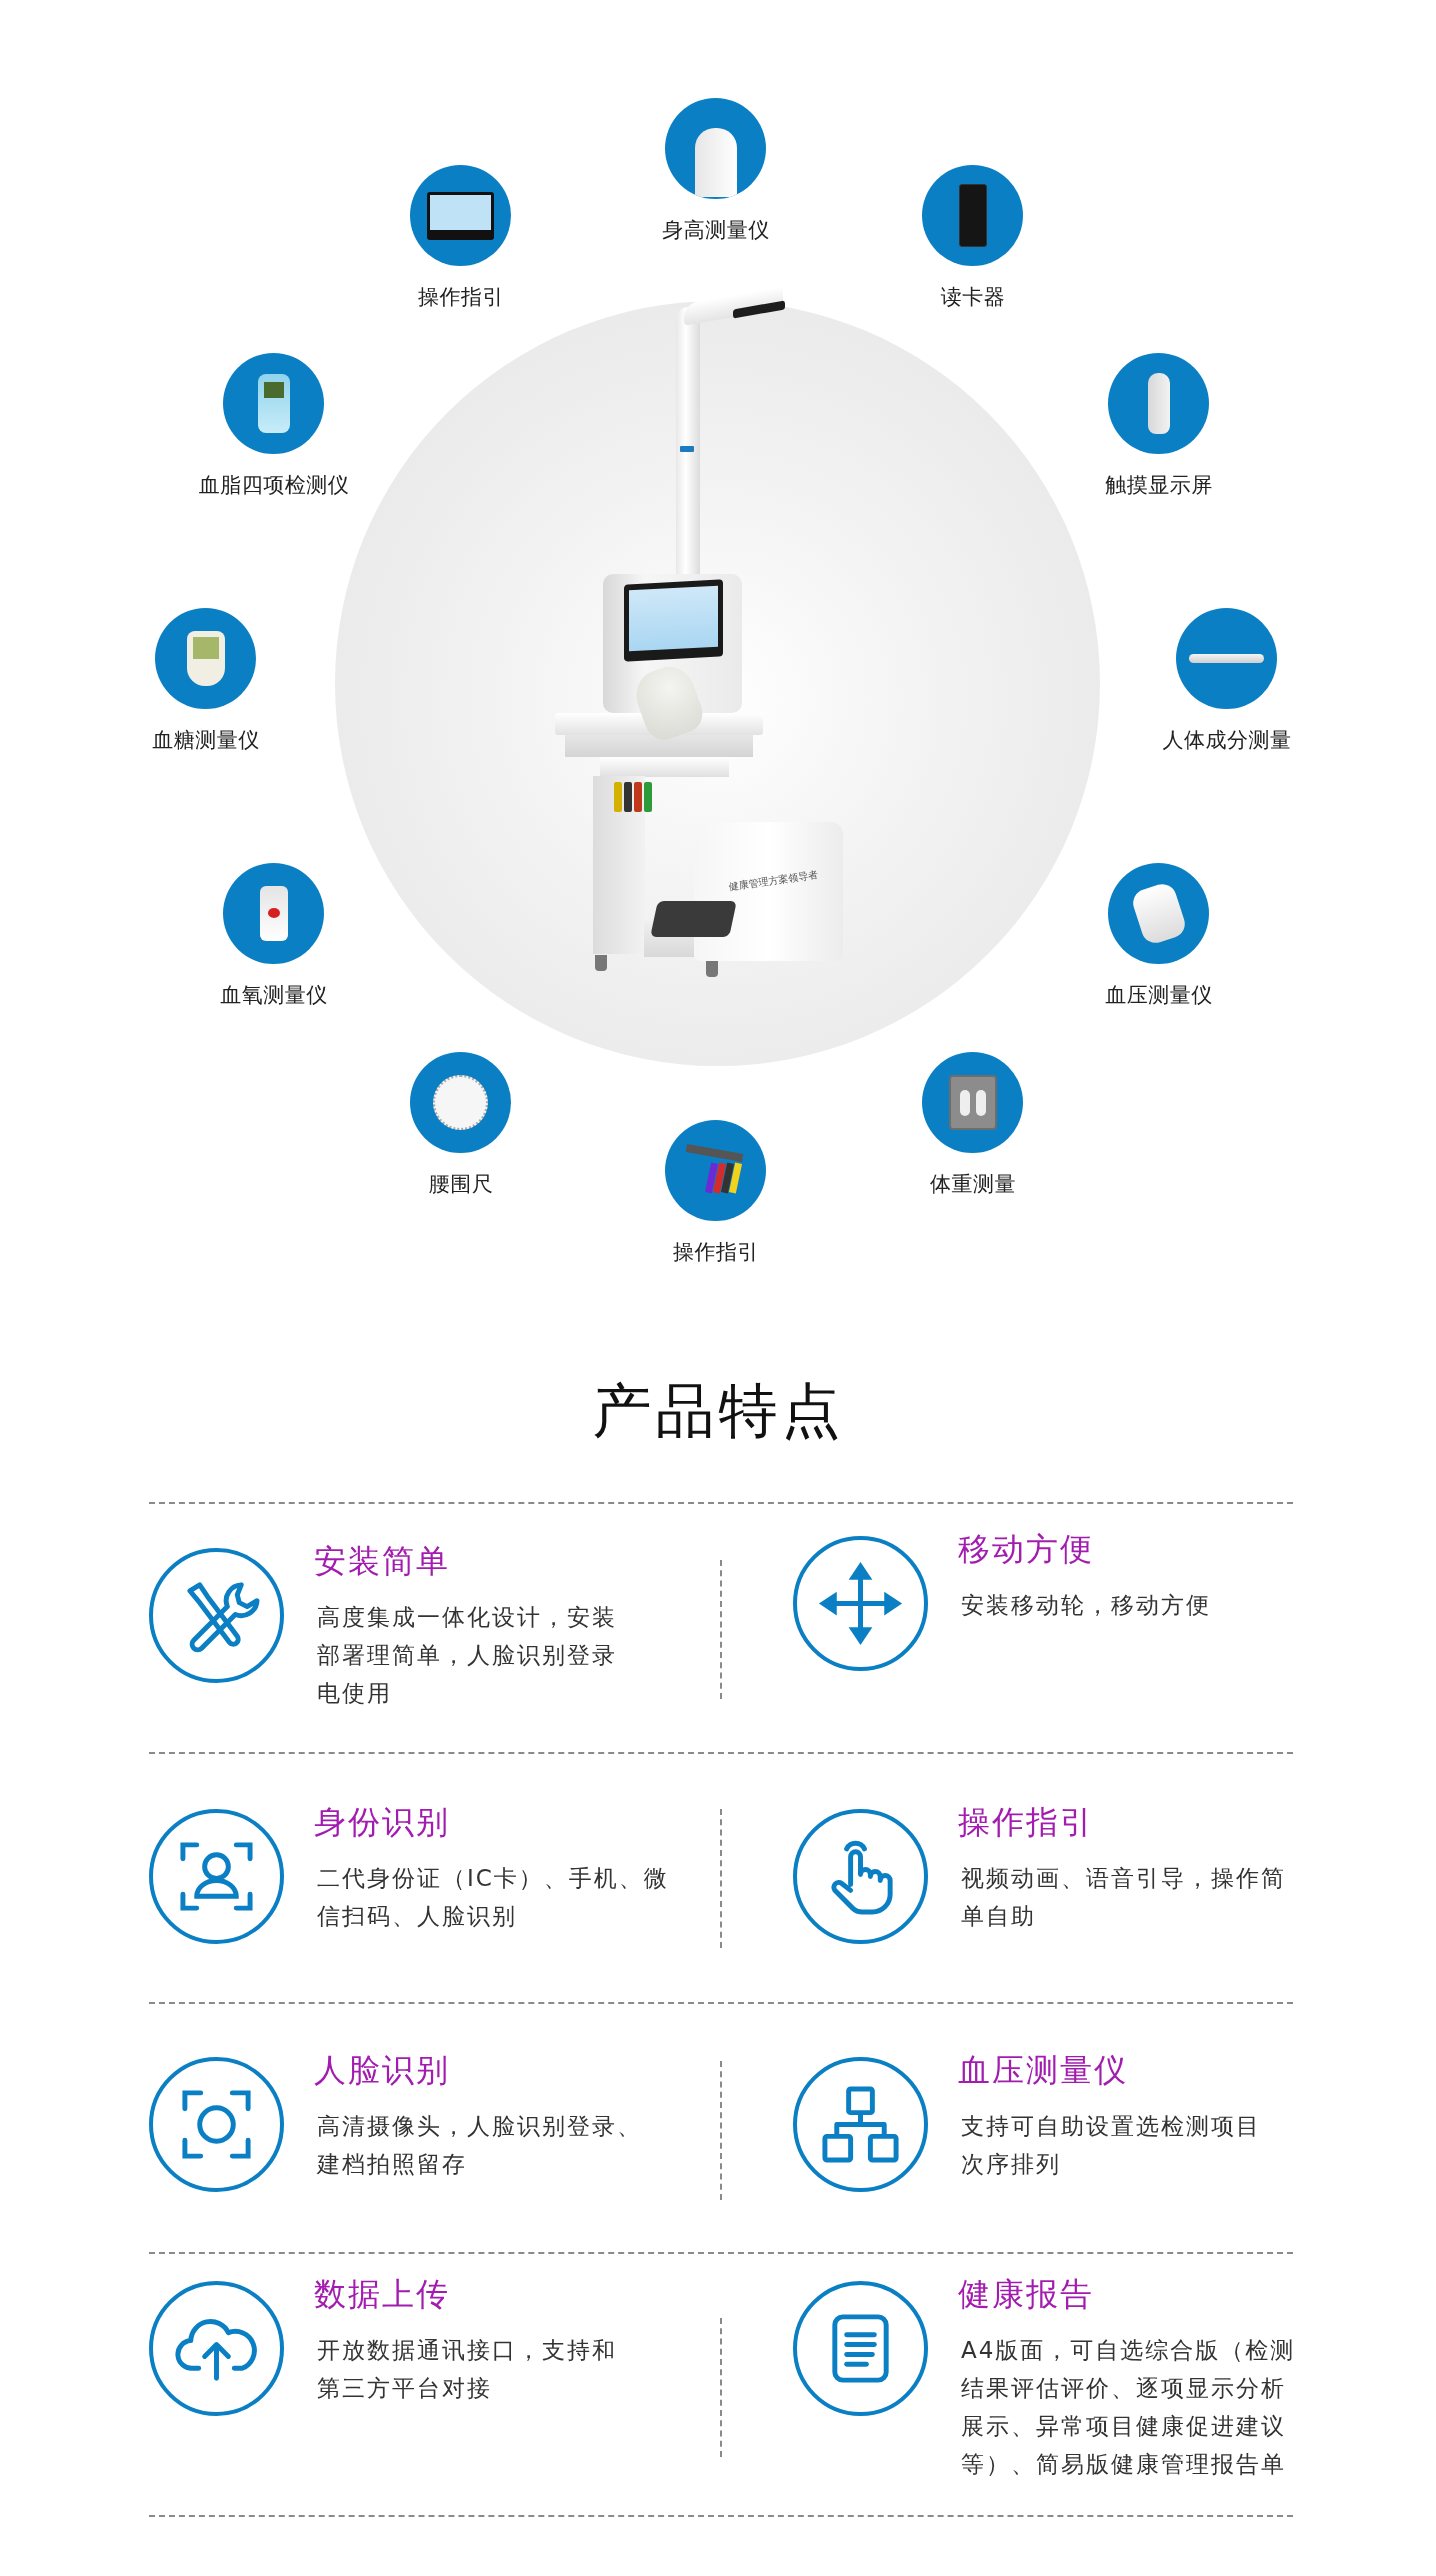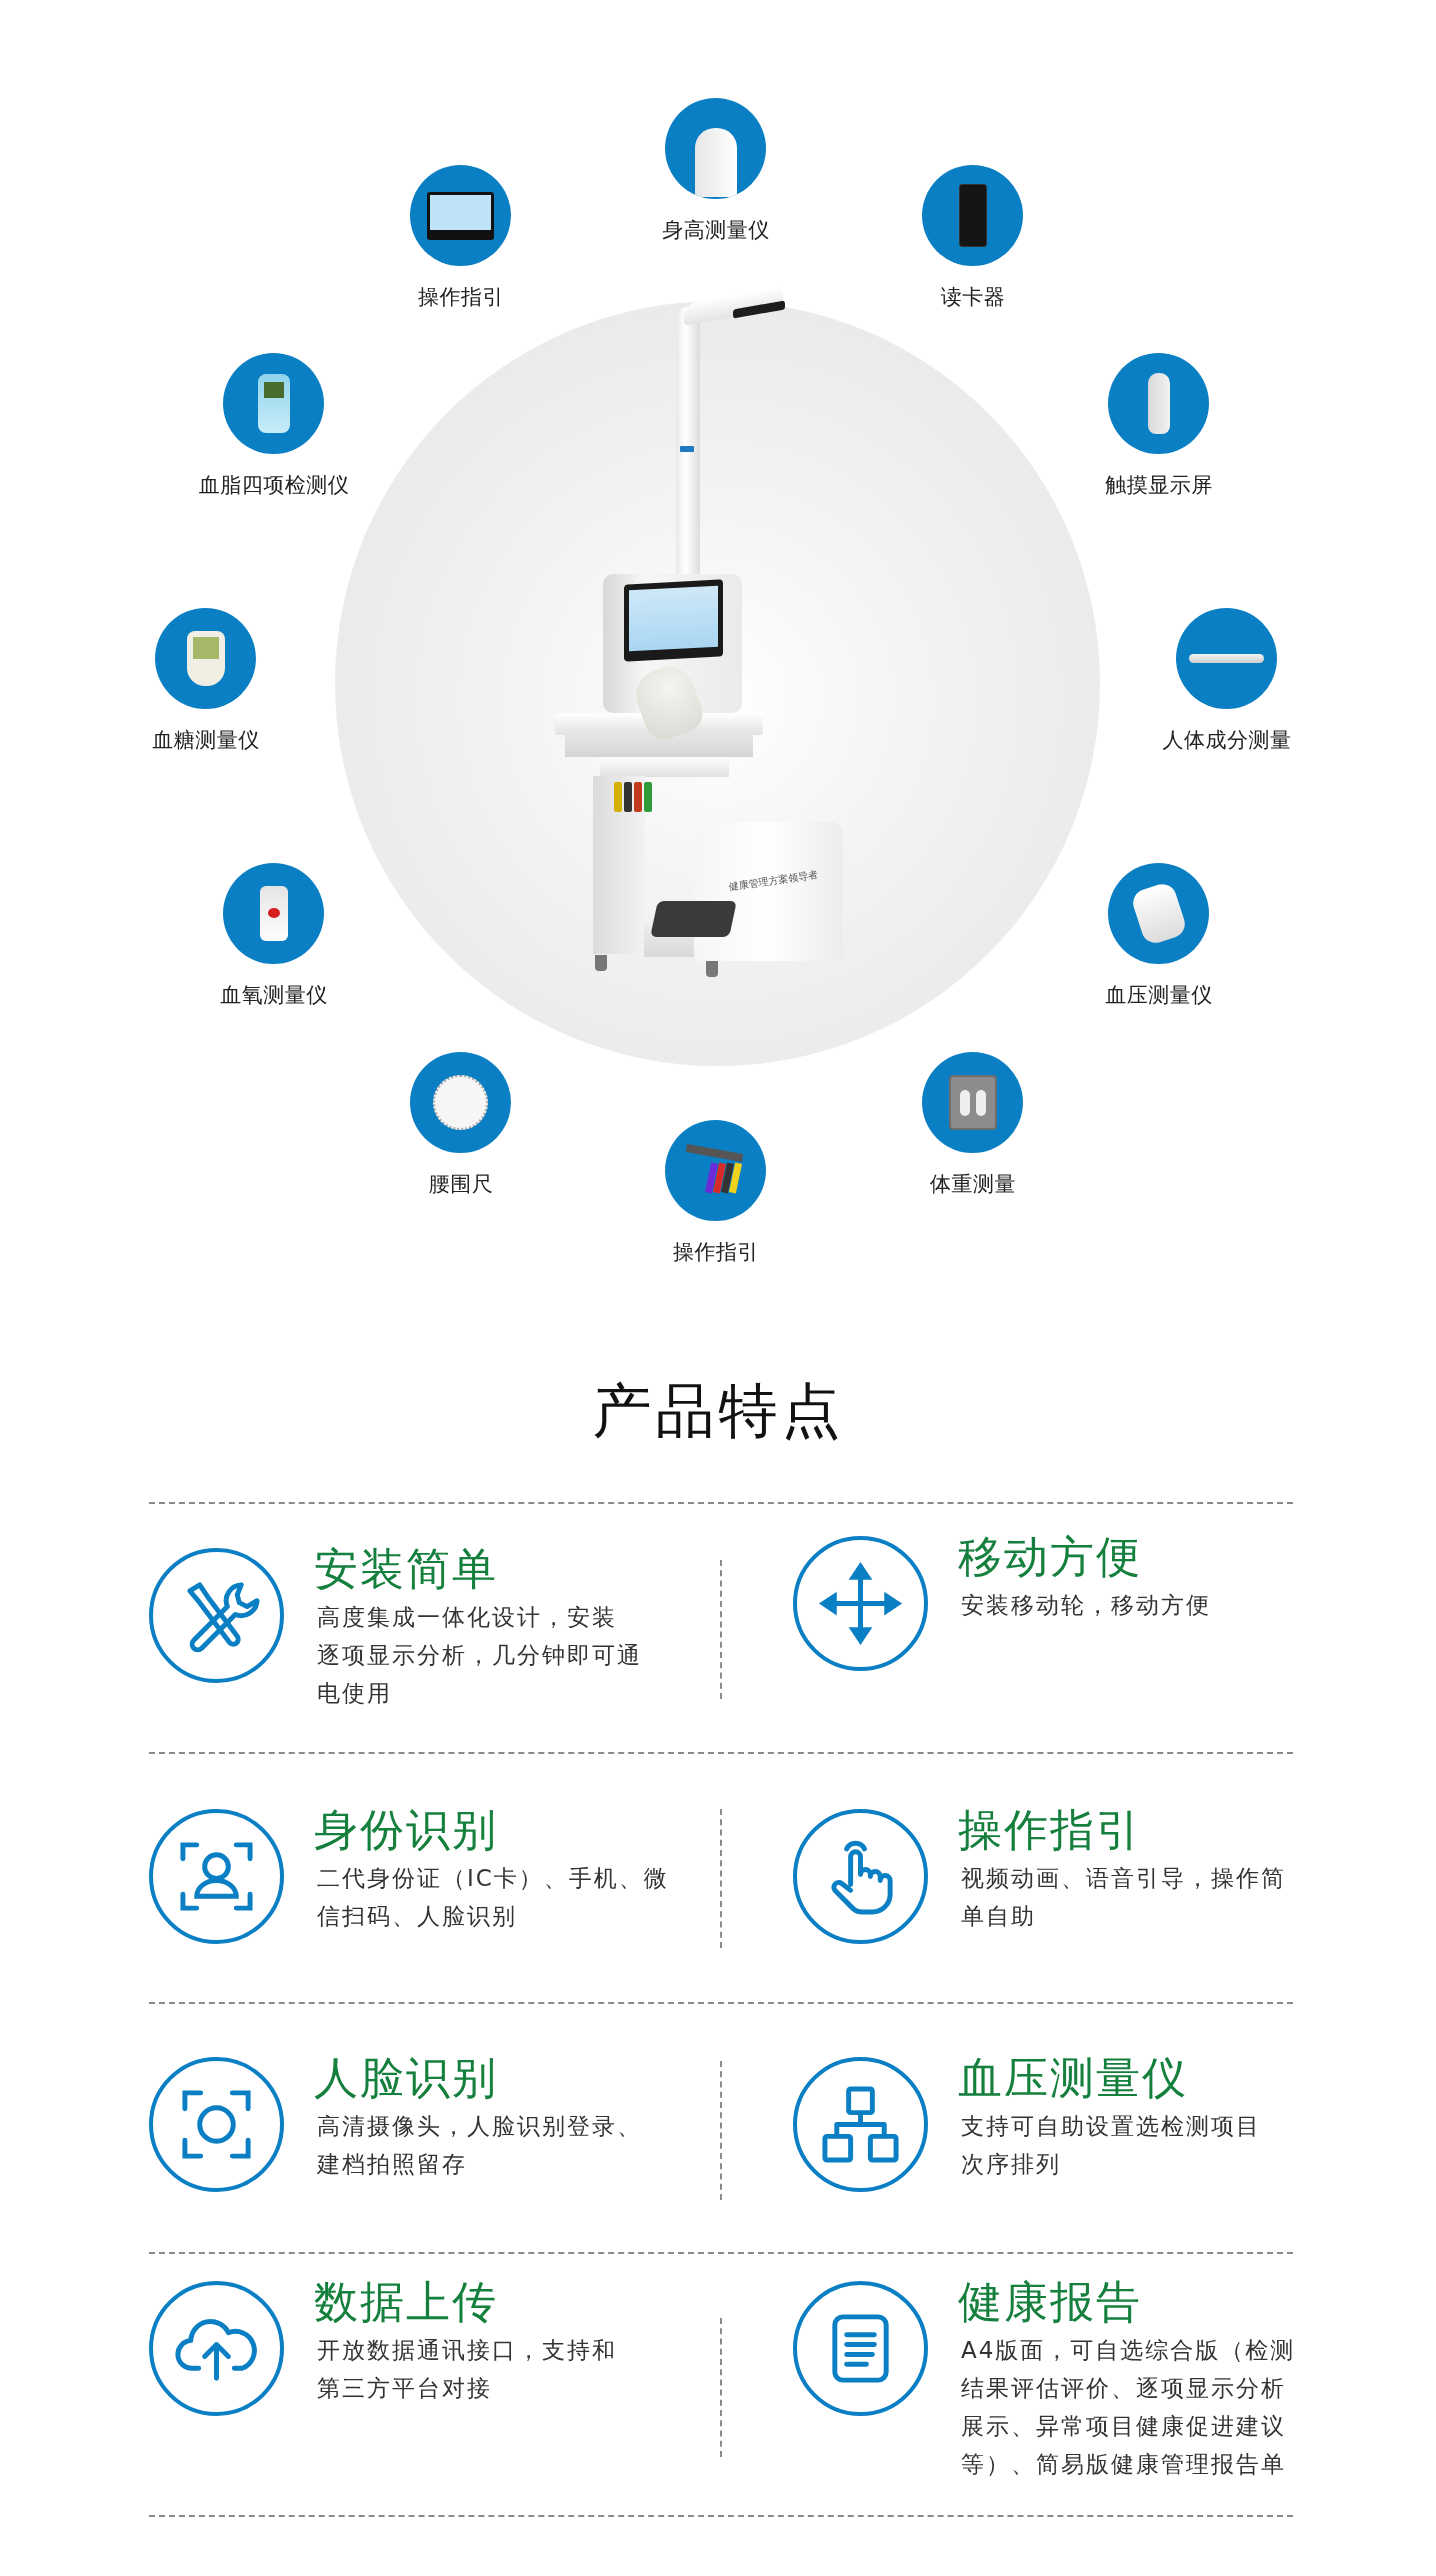--- a/index.html
+++ b/index.html
@@ -32,21 +32,21 @@
     font-size: 59px; color: #111111; letter-spacing: 4px;
   }
   .hdash { position: absolute; left: 149px; width: 1144px; height: 0; border-top: 2px dashed #8a8a8a; }
   .vdash { position: absolute; left: 720px; width: 0; border-left: 2px dashed #8a8a8a; }
   .feat { position: absolute; width: 555px; }
   .feat .ic {
     position: absolute; left: 0; top: 0; width: 135px; height: 135px; border-radius: 50%;
     border: 4px solid #0b7fc4; display: flex; align-items: center; justify-content: center;
   }
   .feat .ttl {
-    position: absolute; left: 165px; top: -8px; font-size: 44px; color: #15803d; letter-spacing: 2px; white-space: nowrap;
+    position: absolute; left: 165px; top: -8px; font-size: 32px; color: #a21caf; letter-spacing: 2px; white-space: nowrap;
   }
   .feat .body {
     position: absolute; left: 168px; top: 50px; width: 357px; font-size: 23px; line-height: 38px;
     color: #333333; letter-spacing: 2px;
   }
   .feat .body span { display: block; white-space: nowrap; }
 </style>
 </head>
 <body>
 
@@ -201,21 +201,21 @@
 <div class="feat" style="left:149px;top:1548px;">
   <div class="ic">
     <svg width="89" height="89" viewBox="0 0 90 90" fill="none" stroke="#0b7fc4" stroke-width="5" stroke-linejoin="round" stroke-linecap="round">
       <path d="M18 20 l10 -6 l8 12 l30 40 a5 5 0 0 1 -8 6 l-30 -40 l-10 -12z"></path>
       <path d="M70 14 a16 16 0 0 0 -14 22 l-34 34 a5 5 0 0 0 8 8 l34 -34 a16 16 0 0 0 22 -14 l-10 6 l-8 -4 l-2 -8z"></path>
     </svg>
   </div>
   <div class="ttl">安装简单</div>
   <div class="body">
     <span>高度集成一体化设计，安装</span>
-    <span>逐项显示分析，几分钟即可通</span>
+    <span>部署理简单，人脸识别登录</span>
     <span>电使用</span>
   </div>
 </div>
 
 <div class="feat" style="left:793px;top:1536px;">
   <div class="ic">
     <svg width="95" height="95" viewBox="0 0 96 96" fill="#0b7fc4" stroke="#0b7fc4" stroke-width="5">
       <line x1="48" y1="22" x2="48" y2="74"></line>
         <line x1="22" y1="48" x2="74" y2="48"></line>
       <polygon points="48,6 36,24 60,24" stroke="none"></polygon>

